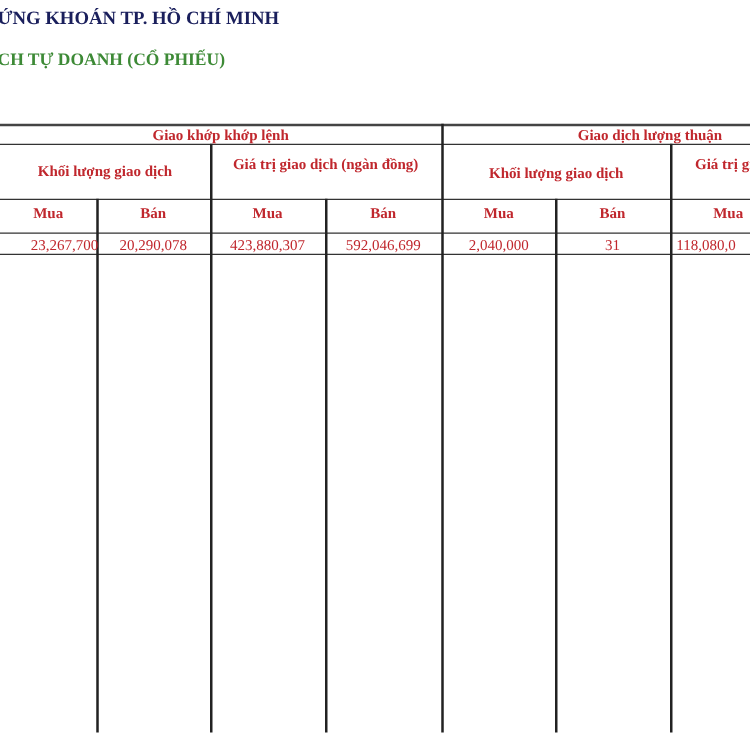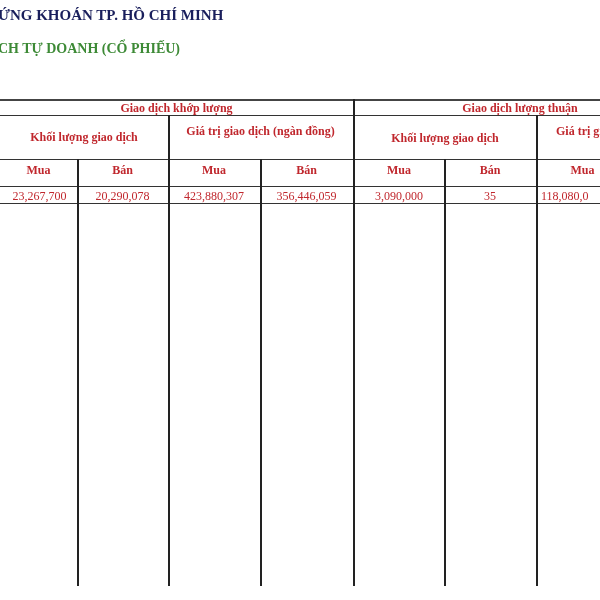--- a/index.html
+++ b/index.html
@@ -28,42 +28,42 @@
   <div class="hline" style="left:0;top:186px;width:600px"></div>
   <div class="hline" style="left:0;top:203px;width:600px"></div>
 
   <div class="vline" style="left:77px;top:159px;height:427px"></div>
   <div class="vline" style="left:168px;top:115px;height:471px"></div>
   <div class="vline" style="left:260px;top:159px;height:427px"></div>
   <div class="vline" style="left:353px;top:99px;height:487px"></div>
   <div class="vline" style="left:444px;top:159px;height:427px"></div>
   <div class="vline" style="left:536px;top:115px;height:471px"></div>
 
-  <div class="hdr" style="left:0;width:353px;top:101px">Giao dịch khớp lượng</div>
+  <div class="hdr" style="left:0;width:353px;top:101px">Giao khớp khớp lệnh</div>
   <div class="hdr" style="left:460px;width:120px;top:101px">Giao dịch lượng thuận</div>
 
   <div class="hdr" style="left:0;width:168px;top:130px">Khối lượng giao dịch</div>
   <div class="hdr" style="left:168px;width:185px;top:124px">Giá trị giao dịch (ngàn đồng)</div>
   <div class="hdr" style="left:354px;width:182px;top:131px">Khối lượng giao dịch</div>
   <div class="hdr" style="left:556px;top:124px;text-align:left">Giá trị gi</div>
 
   <div class="hdr" style="left:0;width:77px;top:163px">Mua</div>
   <div class="hdr" style="left:77px;width:91px;top:163px">Bán</div>
   <div class="hdr" style="left:168px;width:92px;top:163px">Mua</div>
   <div class="hdr" style="left:260px;width:93px;top:163px">Bán</div>
   <div class="hdr" style="left:354px;width:90px;top:163px">Mua</div>
   <div class="hdr" style="left:444px;width:92px;top:163px">Bán</div>
   <div class="hdr" style="left:537px;width:91px;top:163px">Mua</div>
 
-  <div class="tot" style="left:0;width:79px;top:189px">23,267,700</div>
+  <div class="tot" style="left:12px;width:79px;top:189px">23,267,700</div>
   <div class="tot" style="left:77px;width:91px;top:189px">20,290,078</div>
   <div class="tot" style="left:168px;width:92px;top:189px">423,880,307</div>
-  <div class="tot" style="left:260px;width:93px;top:189px">356,446,059</div>
-  <div class="tot" style="left:354px;width:90px;top:189px">3,090,000</div>
-  <div class="tot" style="left:444px;width:92px;top:189px">35</div>
+  <div class="tot" style="left:260px;width:93px;top:189px">592,046,699</div>
+  <div class="tot" style="left:354px;width:90px;top:189px">2,040,000</div>
+  <div class="tot" style="left:444px;width:92px;top:189px">31</div>
   <div class="tot" style="left:541px;top:189px;text-align:right">118,080,0</div>
 
   <div id="rows">
       <div class="cell" style="top: 219px; right: 434px;"></div>
       <div class="cell" style="top: 219px; right: 249px;"></div>
       <div class="cell" style="top: 219px; right: 67px;"></div>
       <div class="cell" style="top: 234px; right: 67px;"></div>
       <div class="cell" style="top: 248px; right: 67px;"></div>
       <div class="cell" style="top: 263px; right: 67px;"></div>
       <div class="cell" style="top: 277px; right: 434px;"></div>

